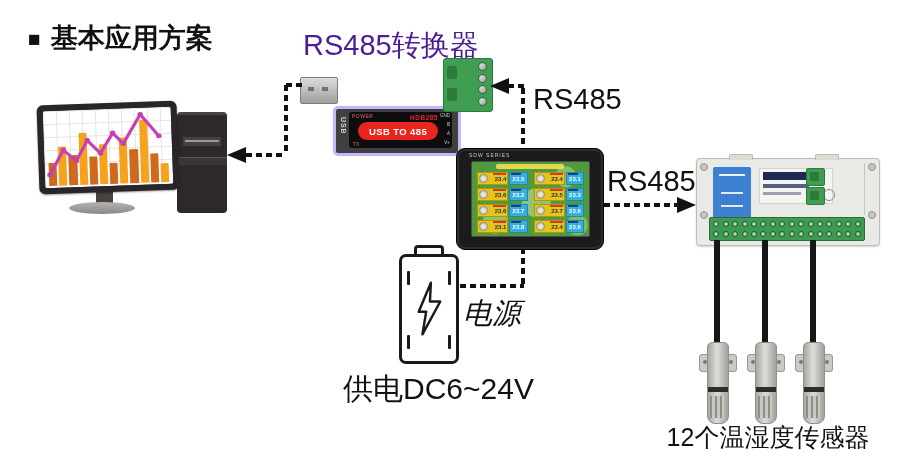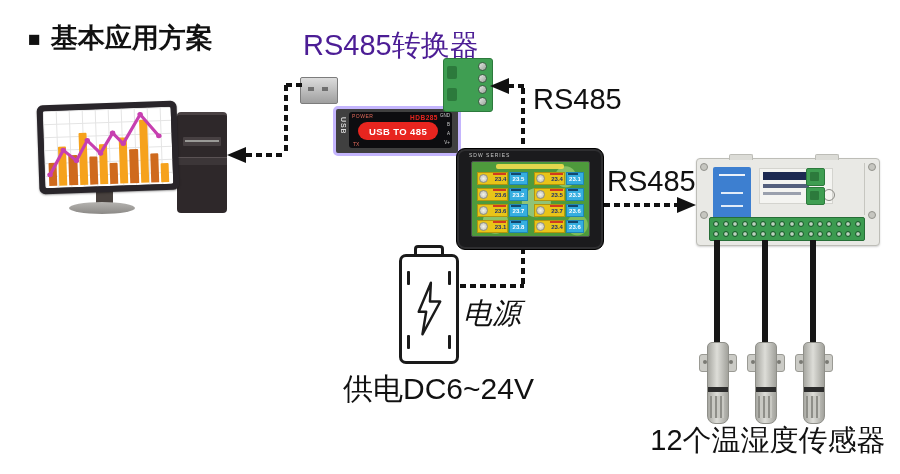--- a/index.html
+++ b/index.html
@@ -9,21 +9,21 @@
 
   
   .title{left:28px;top:20px;font-size:27px;font-weight:bold;display:flex;align-items:center;gap:10px;}
   .title .bullet{font-size:21px;line-height:1;}
   .lbl-converter{left:303px;top:26px;font-size:29px;font-weight:500;color:#4c1d95;}
   .lbl-computer{left:70px;top:217px;width:150px;text-align:center;font-size:29px;}
   .lbl-rs485-top{left:533px;top:83px;font-size:29px;}
   .lbl-rs485-right{left:607px;top:165px;font-size:29px;}
   .lbl-power{left:463px;top:294px;font-size:29px;font-style:italic;}
   .lbl-supply{left:343px;top:369px;font-size:30px;}
-  .lbl-sensors{left:638px;top:421px;width:260px;text-align:center;font-size:29px;}
+  .lbl-sensors{left:638px;top:421px;width:260px;text-align:center;font-size:25px;}
 
   
   .dash-h{height:4px;background:repeating-linear-gradient(90deg,#111 0 6px,transparent 6px 10px);}
   .dash-v{width:4px;background:repeating-linear-gradient(180deg,#111 0 6px,transparent 6px 10px);}
   .conn-a1{left:286px;top:83px;width:16px;}
   .conn-a2{left:284px;top:85px;height:70px;}
   .conn-a3{left:246px;top:153px;width:40px;}
   .conn-b1{left:521px;top:88px;height:62px;}
   .conn-b2{left:508px;top:84px;width:20px;}
   .conn-c {left:604px;top:203px;width:76px;}

